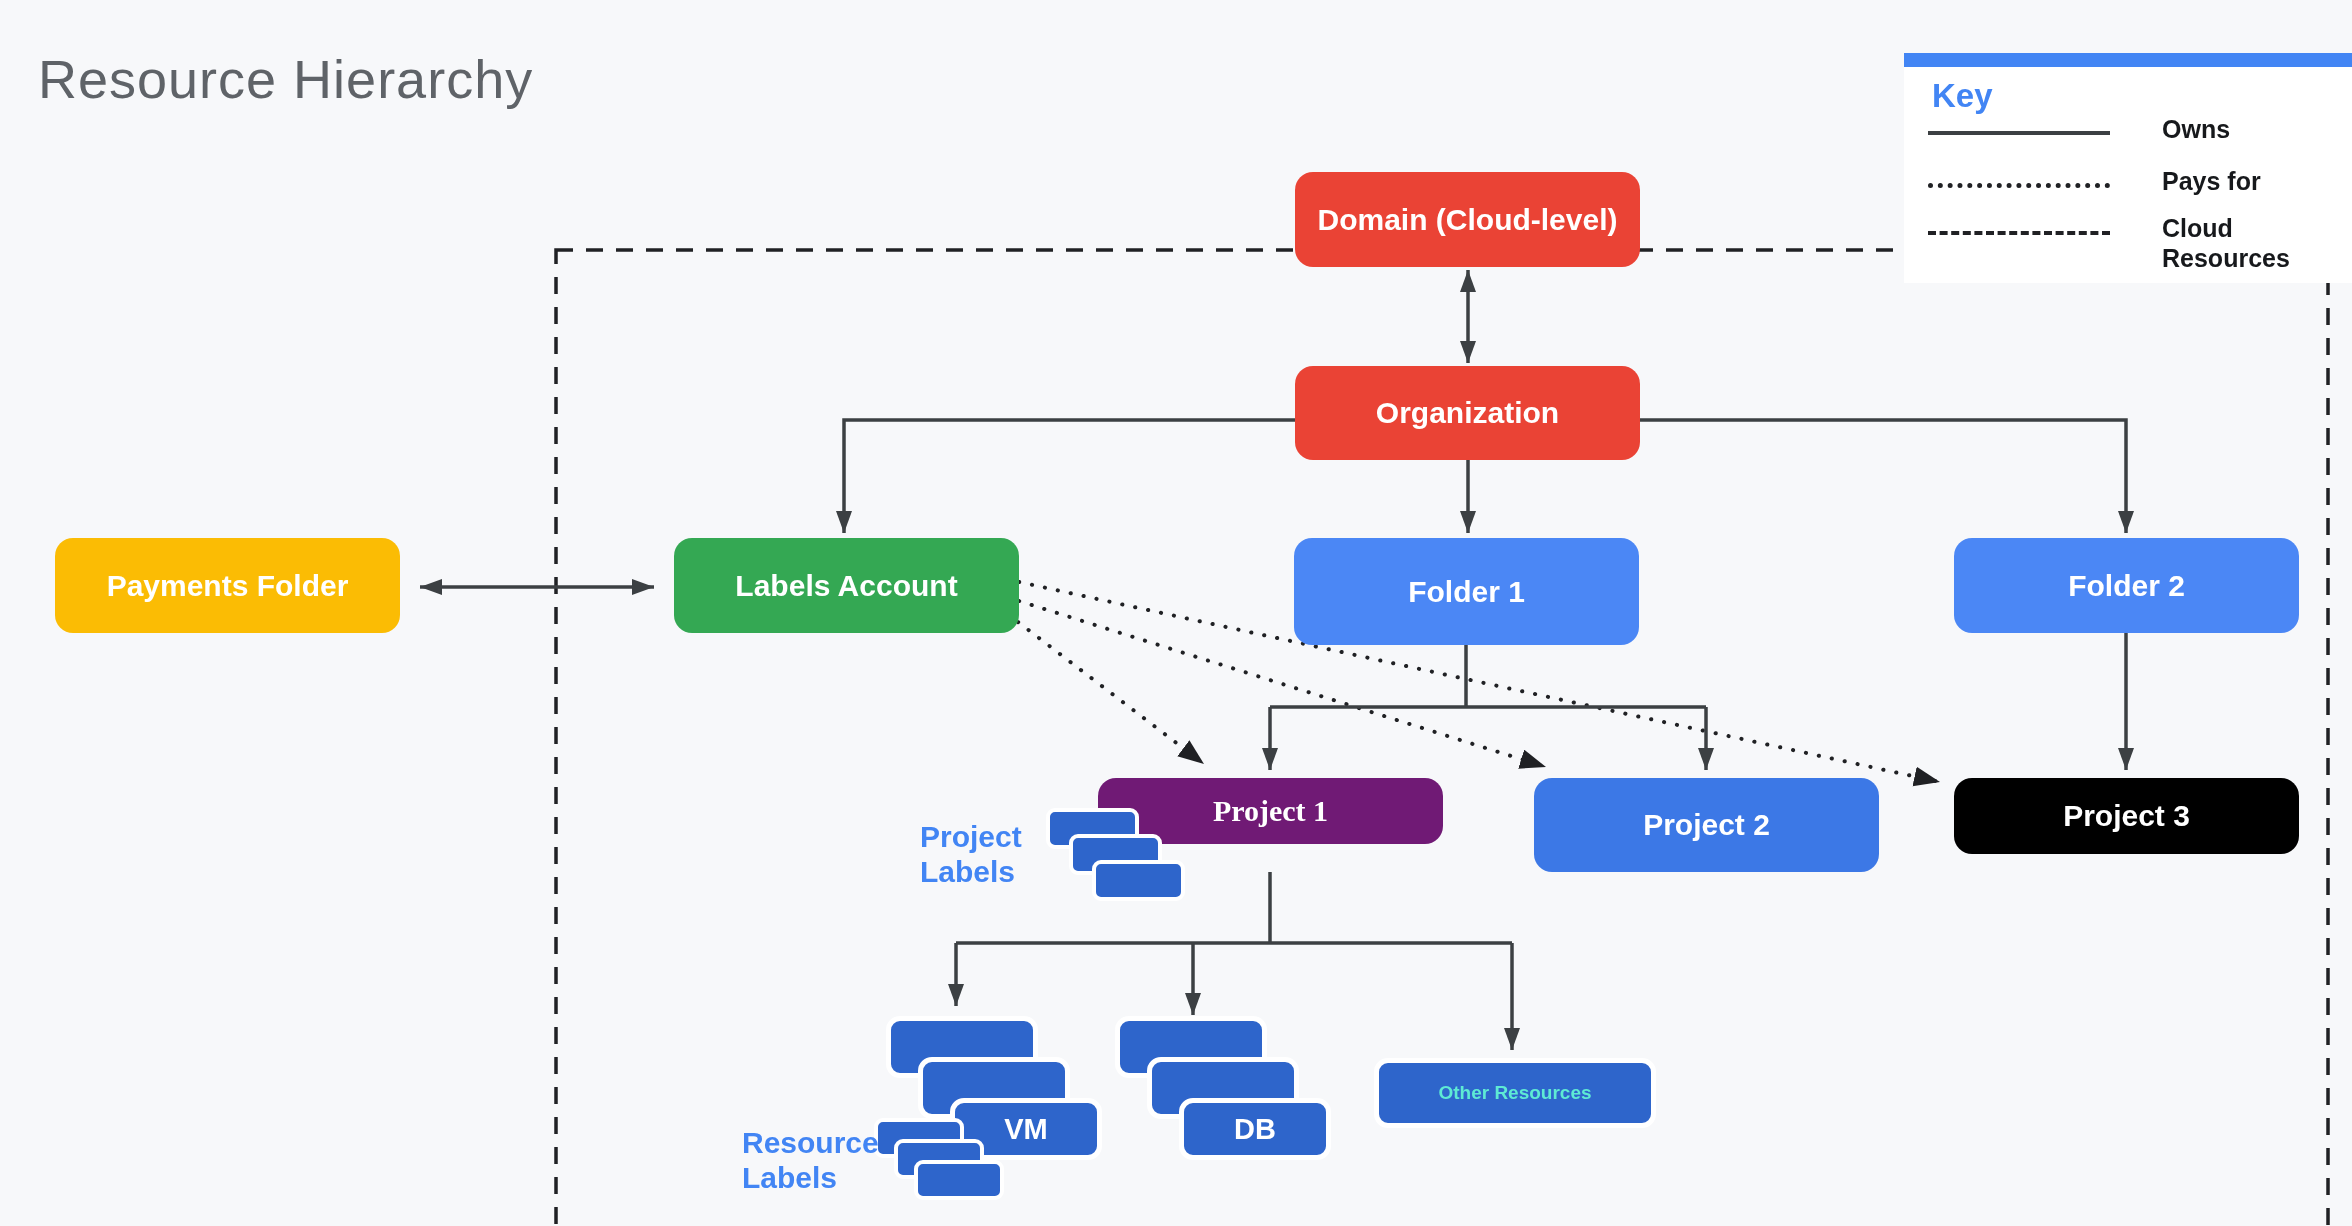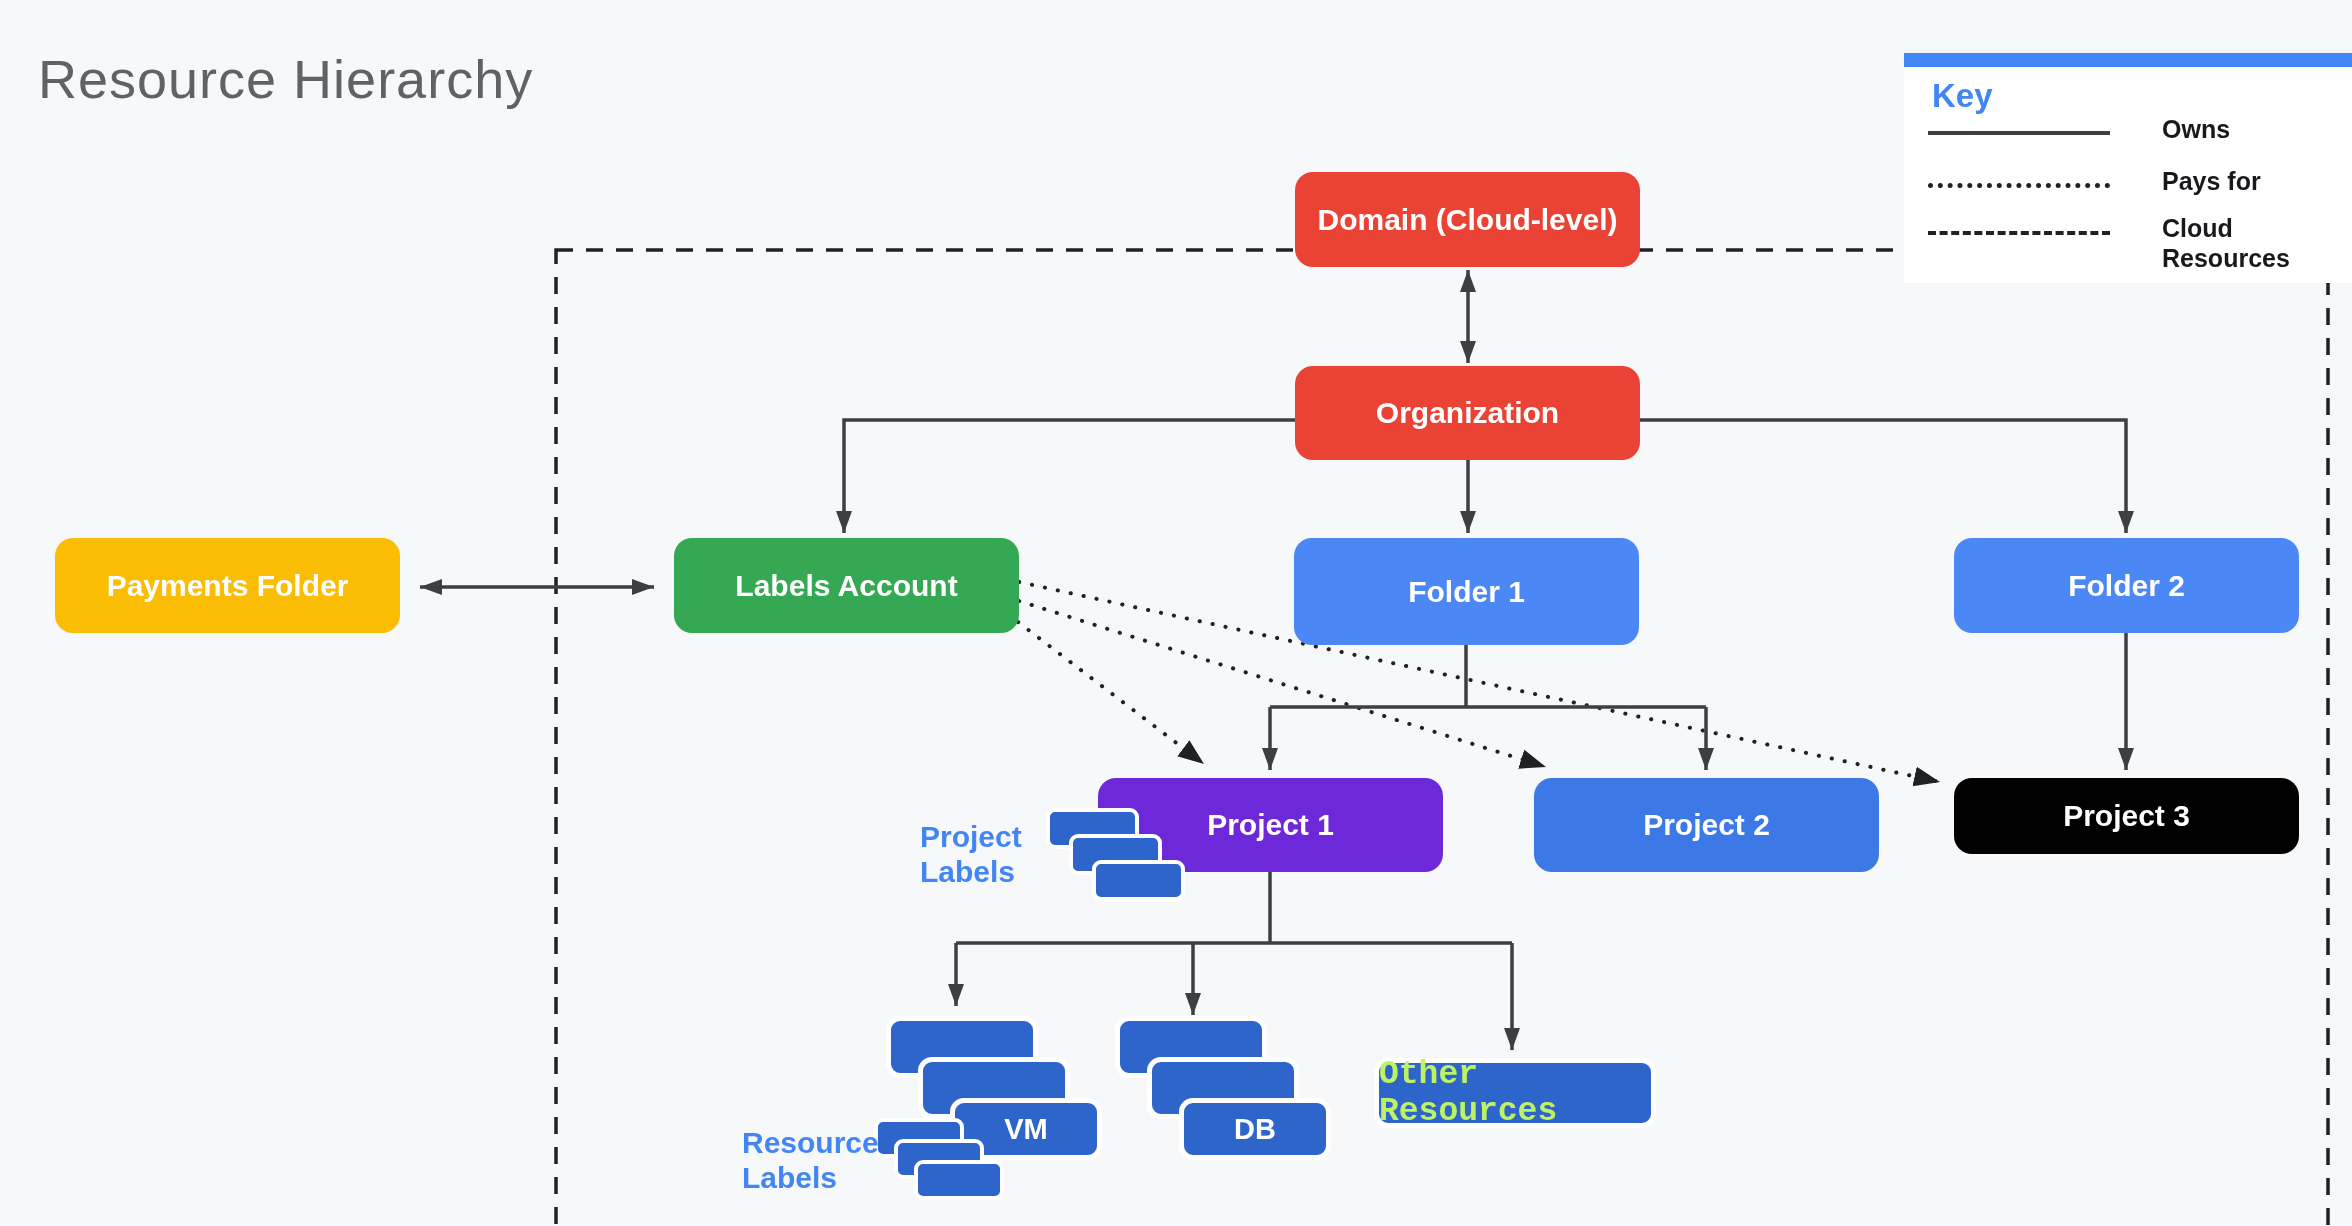--- a/index.html
+++ b/index.html
@@ -17,38 +17,38 @@
   .node{
     position:absolute;display:flex;align-items:center;justify-content:center;
     color:#fff;font-weight:bold;font-size:30px;border-radius:18px;text-align:center;
   }
   #n-domain      {left:1295px;top:172px;width:345px;height:95px;background:#EA4335;}
   #n-organization{left:1295px;top:366px;width:345px;height:94px;background:#EA4335;}
   #n-payments    {left:55px;  top:538px;width:345px;height:95px;background:#FBBC04;}
   #n-billing     {left:674px; top:538px;width:345px;height:95px;background:#34A853;}
   #n-folder1     {left:1294px;top:538px;width:345px;height:107px;background:#4B87F5;}
   #n-folder2     {left:1954px;top:538px;width:345px;height:95px;background:#4B87F5;}
-  #n-project1    {left:1098px;top:778px;width:345px;height:94px;background:#6d28d9;}
+  #n-project1    {left:1098px;top:778px;width:345px;height:66px;background:#701a75;font-family:Liberation Serif, serif;}
   #n-project2    {left:1534px;top:778px;width:345px;height:94px;background:#3C78E6;}
   #n-project3    {left:1954px;top:778px;width:345px;height:76px;background:#000000;}
   
   .res-box{
     position:absolute;background:#2E65CB;border:5px solid #fff;border-radius:14px;
     box-sizing:border-box;display:flex;align-items:center;justify-content:center;
     color:#fff;font-weight:bold;font-size:29px;
   }
   #vm-b1{left:886px; top:1016px;width:152px;height:62px;}
   #vm-b2{left:918px; top:1057px;width:152px;height:62px;}
   #vm-b3{left:950px; top:1098px;width:152px;height:62px;}
   #db-b1{left:1115px;top:1016px;width:152px;height:62px;}
   #db-b2{left:1147px;top:1057px;width:152px;height:62px;}
   #db-b3{left:1179px;top:1098px;width:152px;height:62px;}
   #n-other{left:1374px;top:1058px;width:282px;height:70px;position:absolute;
     background:#2E65CB;border:5px solid #fff;border-radius:14px;box-sizing:border-box;
-    display:flex;align-items:center;justify-content:center;color:#bef264;font-weight:bold;font-size:33px;font-family:Liberation Mono, monospace;}
+    display:flex;align-items:center;justify-content:center;color:#5eead4;font-weight:bold;font-size:19px;}
   
   .chip{
     position:absolute;background:#2E65CB;border:4px solid #fff;border-radius:9px;
     box-sizing:border-box;width:93px;height:41px;
   }
   #pchip1{left:1046px;top:808px;}
   #pchip2{left:1069px;top:834px;}
   #pchip3{left:1092px;top:860px;}
   #rchip1{left:874px;top:1118px;width:90px;height:40px;}
   #rchip2{left:894px;top:1139px;width:90px;height:40px;}

